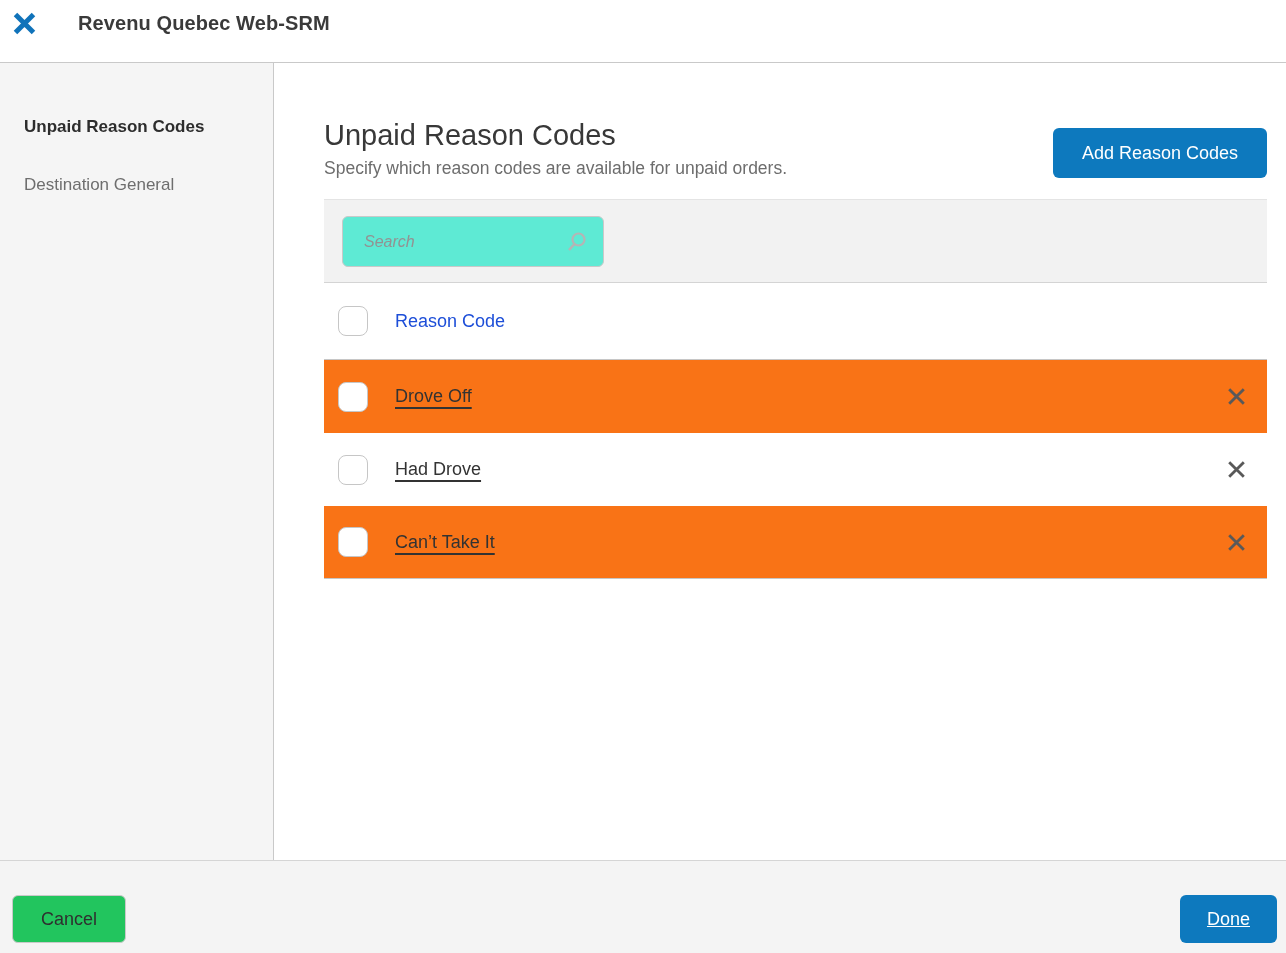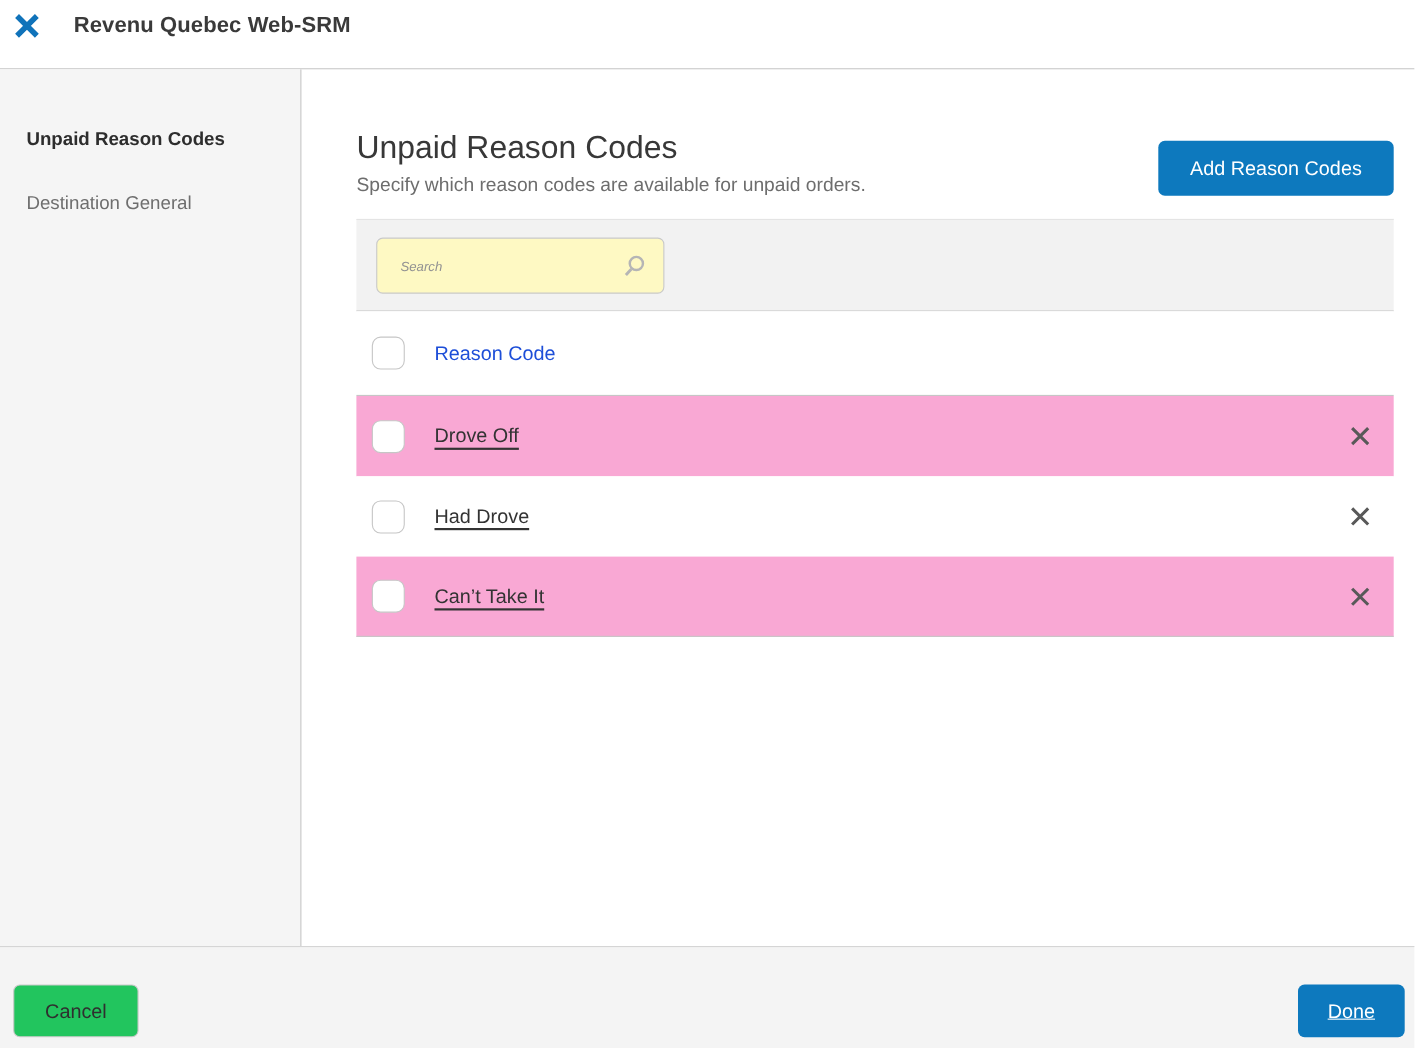--- a/index.html
+++ b/index.html
@@ -14,21 +14,21 @@
 
   
   .titlebar {
     flex: 0 0 63px;
     height: 63px;
     background: #ffffff;
     border-bottom: 1px solid #c9c9c9;
     display: flex;
     align-items: center;
     padding: 0 16px 16px 10px;
-    gap: 29px;
+    gap: 40px;
   }
   .close-btn {
     width: 28px; height: 28px;
     background: none; border: none; cursor: pointer;
     display: flex; align-items: center; justify-content: center;
     padding: 0;
   }
   .window-title { font-size: 20px; font-weight: 700; color: #3a3a3a; letter-spacing: 0.1px; }
 
   
@@ -78,23 +78,23 @@
     border-top: 1px solid #e4e4e4;
     border-bottom: 1px solid #d4d4d4;
     padding: 16px 18px;
     height: 84px;
   }
   .search-box { position: relative; width: 262px; height: 51px; }
   .search-input {
     width: 100%; height: 100%;
     border: 1px solid #c9c9c9;
     border-radius: 6px;
-    background: #fef9c3;
+    background: #5eead4;
     padding: 0 24px 0 21px;
-    font-size: 12px;
+    font-size: 16px;
     font-family: "Liberation Sans", sans-serif;
     color: #333333;
     outline: none;
   }
   .search-input::placeholder { font-style: italic; color: #929292; opacity: 1; }
   .search-icon {
     position: absolute; right: 16px; top: 50%;
     transform: translateY(-50%);
     pointer-events: none;
     display: flex;
@@ -111,21 +111,21 @@
     font-size: 18px;
     color: #2f2f2f;
   }
   .row {
     height: 73px;
     display: flex;
     align-items: center;
     padding: 0 16px 0 14px;
     background: #ffffff;
   }
-  .row.alt { background: #f9a8d4; }
+  .row.alt { background: #f97316; }
   .row.last { border-bottom: 1px solid #c6c6c6; justify-content: space-between; }
   .checkbox {
     width: 30px; height: 30px;
     flex: 0 0 30px;
     border: 1px solid #c6c6c6;
     border-radius: 8px;
     background: #ffffff;
     margin-right: 27px;
     cursor: pointer;
   }

